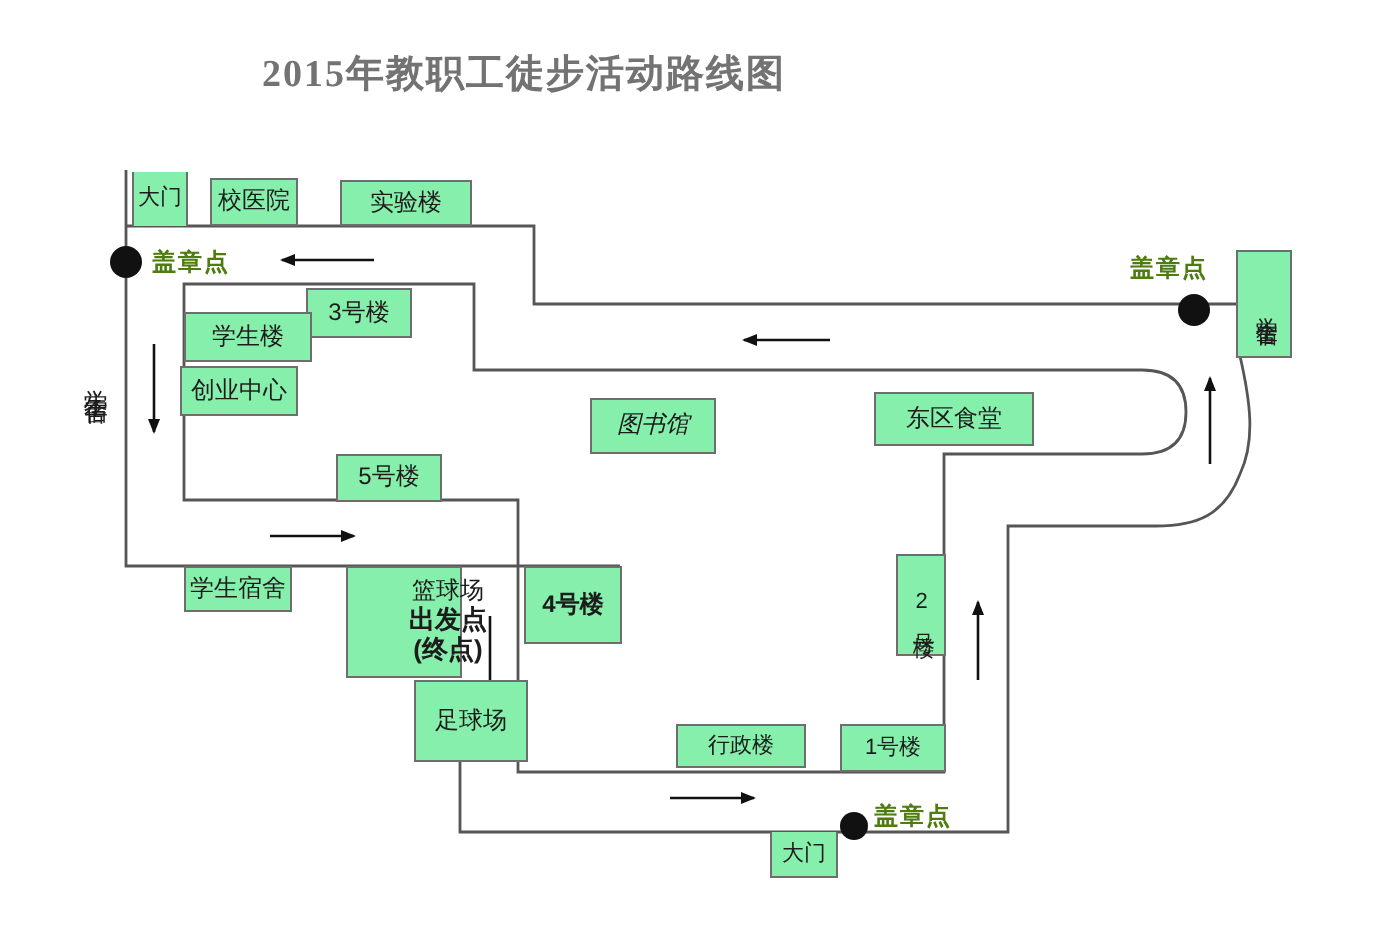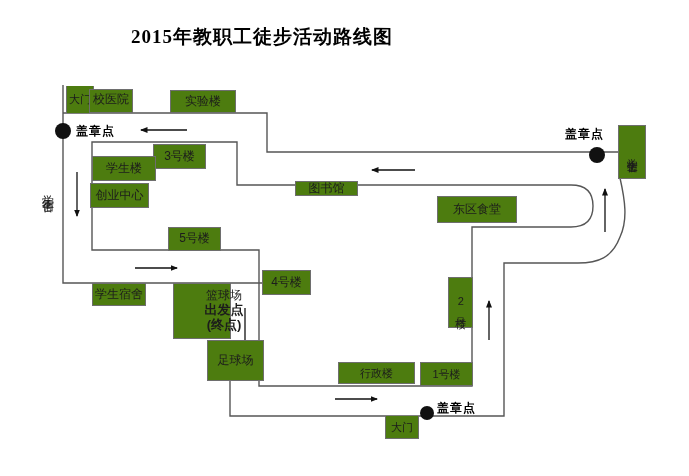--- a/index.html
+++ b/index.html
@@ -3,34 +3,34 @@
 <meta charset="utf-8">
 <style>
   html,body{margin:0;padding:0;background:#ffffff;}
   #canvas{
     position:relative;width:689px;height:476px;background:#ffffff;overflow:hidden;
     font-family:"Liberation Sans","DejaVu Sans",sans-serif;color:#1c1c1c;
   }
   #map-title{
     position:absolute;left:0;top:24px;width:524px;text-align:center;margin:0;
     font-family:"Liberation Serif","DejaVu Serif",serif;
-    font-size:19px;font-weight:bold;letter-spacing:1px;color:#000000;
+    font-size:19px;font-weight:bold;letter-spacing:1px;color:#737373;
   }
   .box{
-    position:absolute;box-sizing:border-box;border:1px solid #6e6e6e;background:#4d7c0f;
+    position:absolute;box-sizing:border-box;border:1px solid #6e6e6e;background:#86efac;
     display:flex;align-items:center;justify-content:center;
     font-size:12px;line-height:1.15;text-align:center;white-space:nowrap;
   }
   .box.small{font-size:11px;}
   .vtext{writing-mode:vertical-rl;text-orientation:upright;letter-spacing:2px;white-space:normal;}
   .noborder{border:none;background:transparent;}
   .lr-only{border-top:none;border-bottom:none;}
   .lrb-only{border-top:none;}
   .stamp-label{
-    position:absolute;font-size:12px;font-weight:bold;color:#000000;letter-spacing:1px;white-space:nowrap;
+    position:absolute;font-size:12px;font-weight:bold;color:#4d7c0f;letter-spacing:1px;white-space:nowrap;
   }
   .multi{flex-direction:column;white-space:nowrap;padding-left:44px;}
   .multi .bold{font-weight:bold;font-size:13px;}
   svg{position:absolute;left:0;top:0;}
 </style>
 </head>
 <body>
 
 <div id="canvas">
 
@@ -63,42 +63,42 @@
     <circle cx="63" cy="131" r="8" fill="#111111"></circle>
     <circle cx="597" cy="155" r="8" fill="#111111"></circle>
     <circle cx="427" cy="413" r="7" fill="#111111"></circle>
   </svg>
 
   <div class="stamp-label" style="left:76px;top:123px;">盖章点</div>
   <div class="stamp-label" style="left:565px;top:126px;">盖章点</div>
   <div class="stamp-label" style="left:437px;top:400px;">盖章点</div>
 
   <div class="box small lr-only" style="left:66px;top:86px;width:28px;height:27px;">大门</div>
-  <div class="box" style="left:89px;top:89px;width:44px;height:24px;font-family:Liberation Mono, monospace;">校医院</div>
+  <div class="box" style="left:105px;top:89px;width:44px;height:24px;">校医院</div>
   <div class="box" style="left:170px;top:90px;width:66px;height:23px;">实验楼</div>
 
   <div class="box noborder vtext" style="left:38px;top:157px;width:18px;height:64px;font-size:12px;">学生宿舍</div>
 
   <div class="box" style="left:153px;top:144px;width:53px;height:25px;">3号楼</div>
   <div class="box" style="left:92px;top:156px;width:64px;height:25px;">学生楼</div>
   <div class="box" style="left:90px;top:183px;width:59px;height:25px;">创业中心</div>
-  <div class="box" style="left:295px;top:181px;width:63px;height:15px;">图书馆</div>
+  <div class="box" style="left:295px;top:199px;width:63px;height:28px;font-style:italic;">图书馆</div>
   <div class="box" style="left:437px;top:196px;width:80px;height:27px;">东区食堂</div>
   <div class="box" style="left:168px;top:227px;width:53px;height:24px;">5号楼</div>
 
   <div class="box" style="left:92px;top:283px;width:54px;height:23px;">学生宿舍</div>
   <div class="box multi" style="left:173px;top:283px;width:58px;height:56px;">
     <span>篮球场</span>
     <span class="bold">出发点</span>
     <span class="bold">(终点)</span>
   </div>
   <div class="box" style="left:172px;top:340px;width:57px;height:41px;margin-left:35px;">足球场</div>
-  <div class="box" style="left:262px;top:270px;width:49px;height:25px;">4号楼</div>
+  <div class="box" style="left:262px;top:283px;width:49px;height:39px;font-weight:bold;">4号楼</div>
   <div class="box vtext" style="left:448px;top:277px;width:25px;height:51px;font-size:11px;letter-spacing:1px;">2号楼</div>
 
-  <div class="box small" style="left:338px;top:362px;width:77px;height:22px;">行政楼</div>
+  <div class="box small" style="left:338px;top:362px;width:65px;height:22px;">行政楼</div>
   <div class="box small" style="left:420px;top:362px;width:53px;height:24px;">1号楼</div>
 
   <div class="box vtext" style="left:618px;top:125px;width:28px;height:54px;font-size:11px;letter-spacing:1px;">学生宿舍</div>
 
   <div class="box small lrb-only" style="left:385px;top:416px;width:34px;height:23px;">大门</div>
 
 </div>
 
 </body></html>

